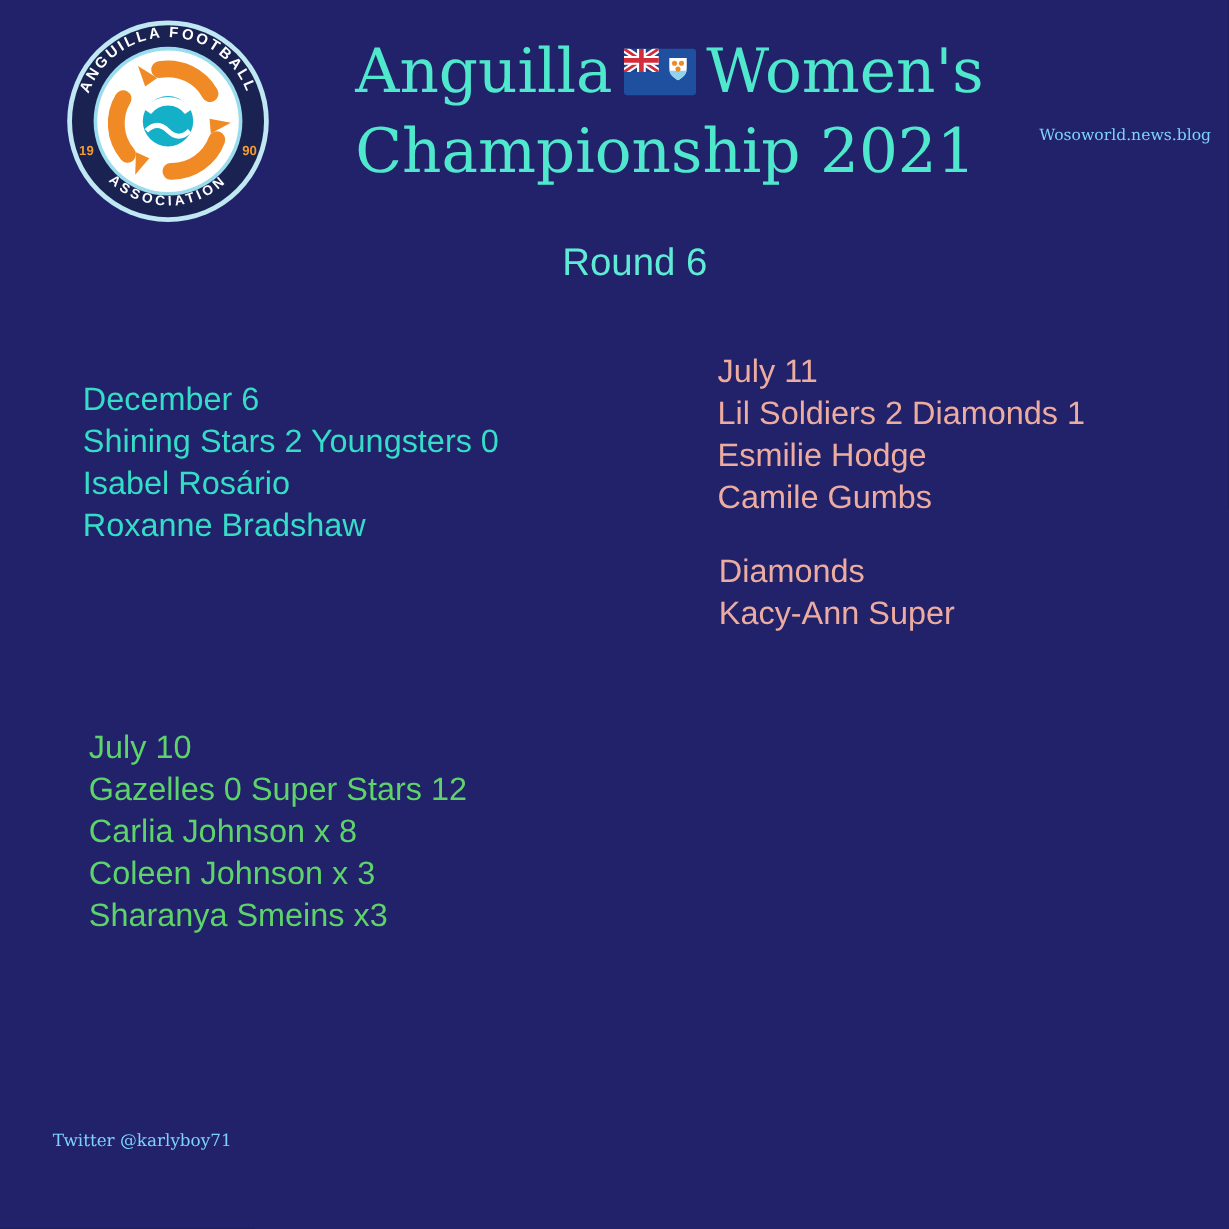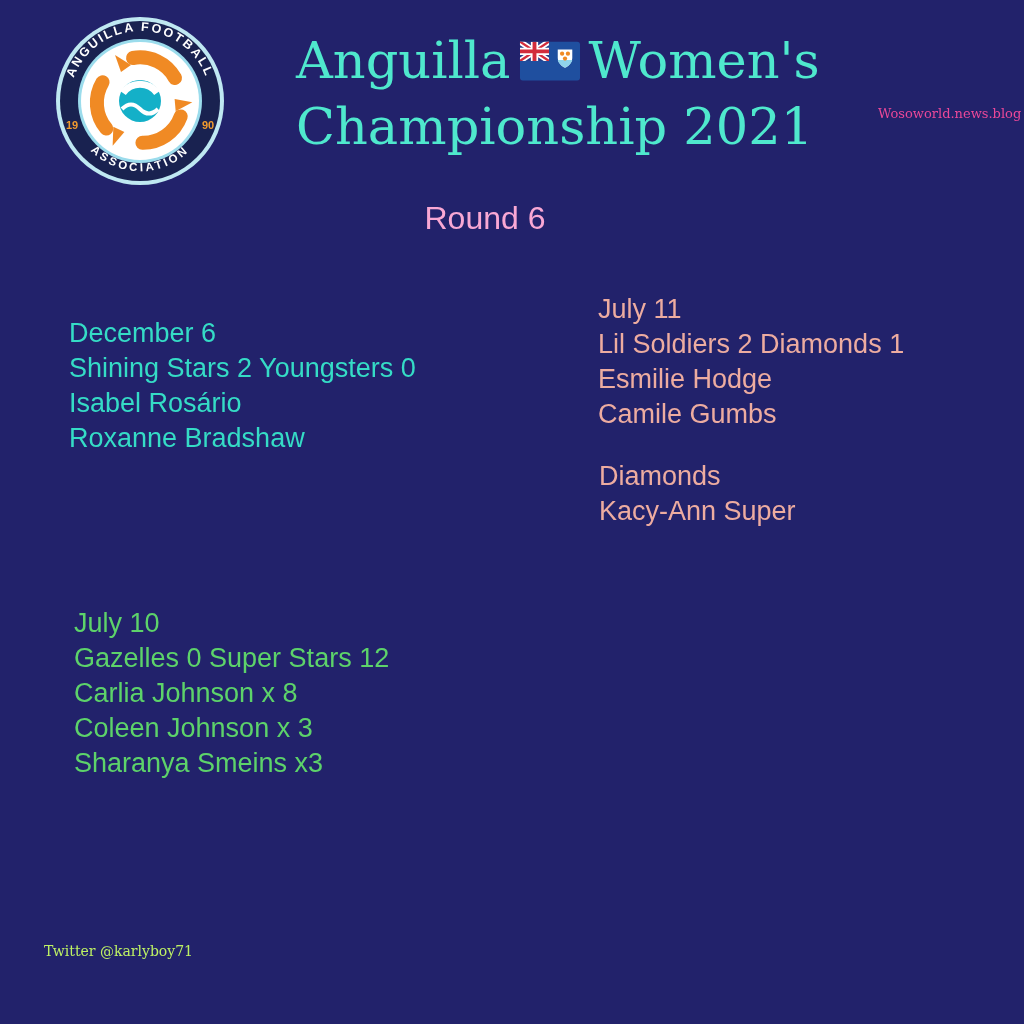--- a/index.html
+++ b/index.html
@@ -139,23 +139,23 @@
         <path d="M40 13 h15 v9 c0 7 -7.5 10 -7.5 10 c0 0 -7.5 -3 -7.5 -10 z" fill="#ffffff"></path>
         <path d="M40 24 h15 c-1 5 -7.5 8 -7.5 8 c0 0 -6.5 -3 -7.5 -8 z" fill="#8fd4ec"></path>
         <circle cx="44.5" cy="17.5" r="2.2" fill="#f08a24"></circle>
         <circle cx="50.5" cy="17.5" r="2.2" fill="#f08a24"></circle>
         <circle cx="47.5" cy="22.5" r="2.2" fill="#f08a24"></circle>
       </svg><span>Women's</span>
     </div>
     <div>Championship 2021</div>
   </div>
 
-  <div class="abs watermark" style="color: #ec4899; margin-left: 12px;">Wosoworld.news.blog</div>
+  <div class="abs watermark" style="color: #7dd3fc;">Wosoworld.news.blog</div>
 
-  <div class="abs round" style="color: #f9a8d4;">Round 6</div>
+  <div class="abs round" style="color: #5eead4; padding-left: 44px;">Round 6</div>
 
   <div class="abs block block-july6" style="color: rgb(53, 220, 198);">
     <div>December 6</div>
     <div>Shining Stars 2 Youngsters 0</div>
     <div>Isabel Rosário</div>
     <div>Roxanne Bradshaw</div>
   </div>
 
   <div class="abs block block-july11" style="color: rgb(237, 172, 160);">
     <div>July 11</div>
@@ -171,15 +171,15 @@
 
   <div class="abs block block-july10" style="color: rgb(93, 211, 106);">
     <div>July 10</div>
     <div>Gazelles 0 Super Stars 12</div>
     <div>Carlia Johnson x 8</div>
     <div>Coleen Johnson x 3</div>
     <div>Sharanya Smeins x3</div>
   </div>
 
 
-  <div class="abs twitter" style="color: #bef264;">Twitter @karlyboy71</div>
+  <div class="abs twitter" style="color: #7dd3fc;">Twitter @karlyboy71</div>
 
 </div>
 
 </body></html>

